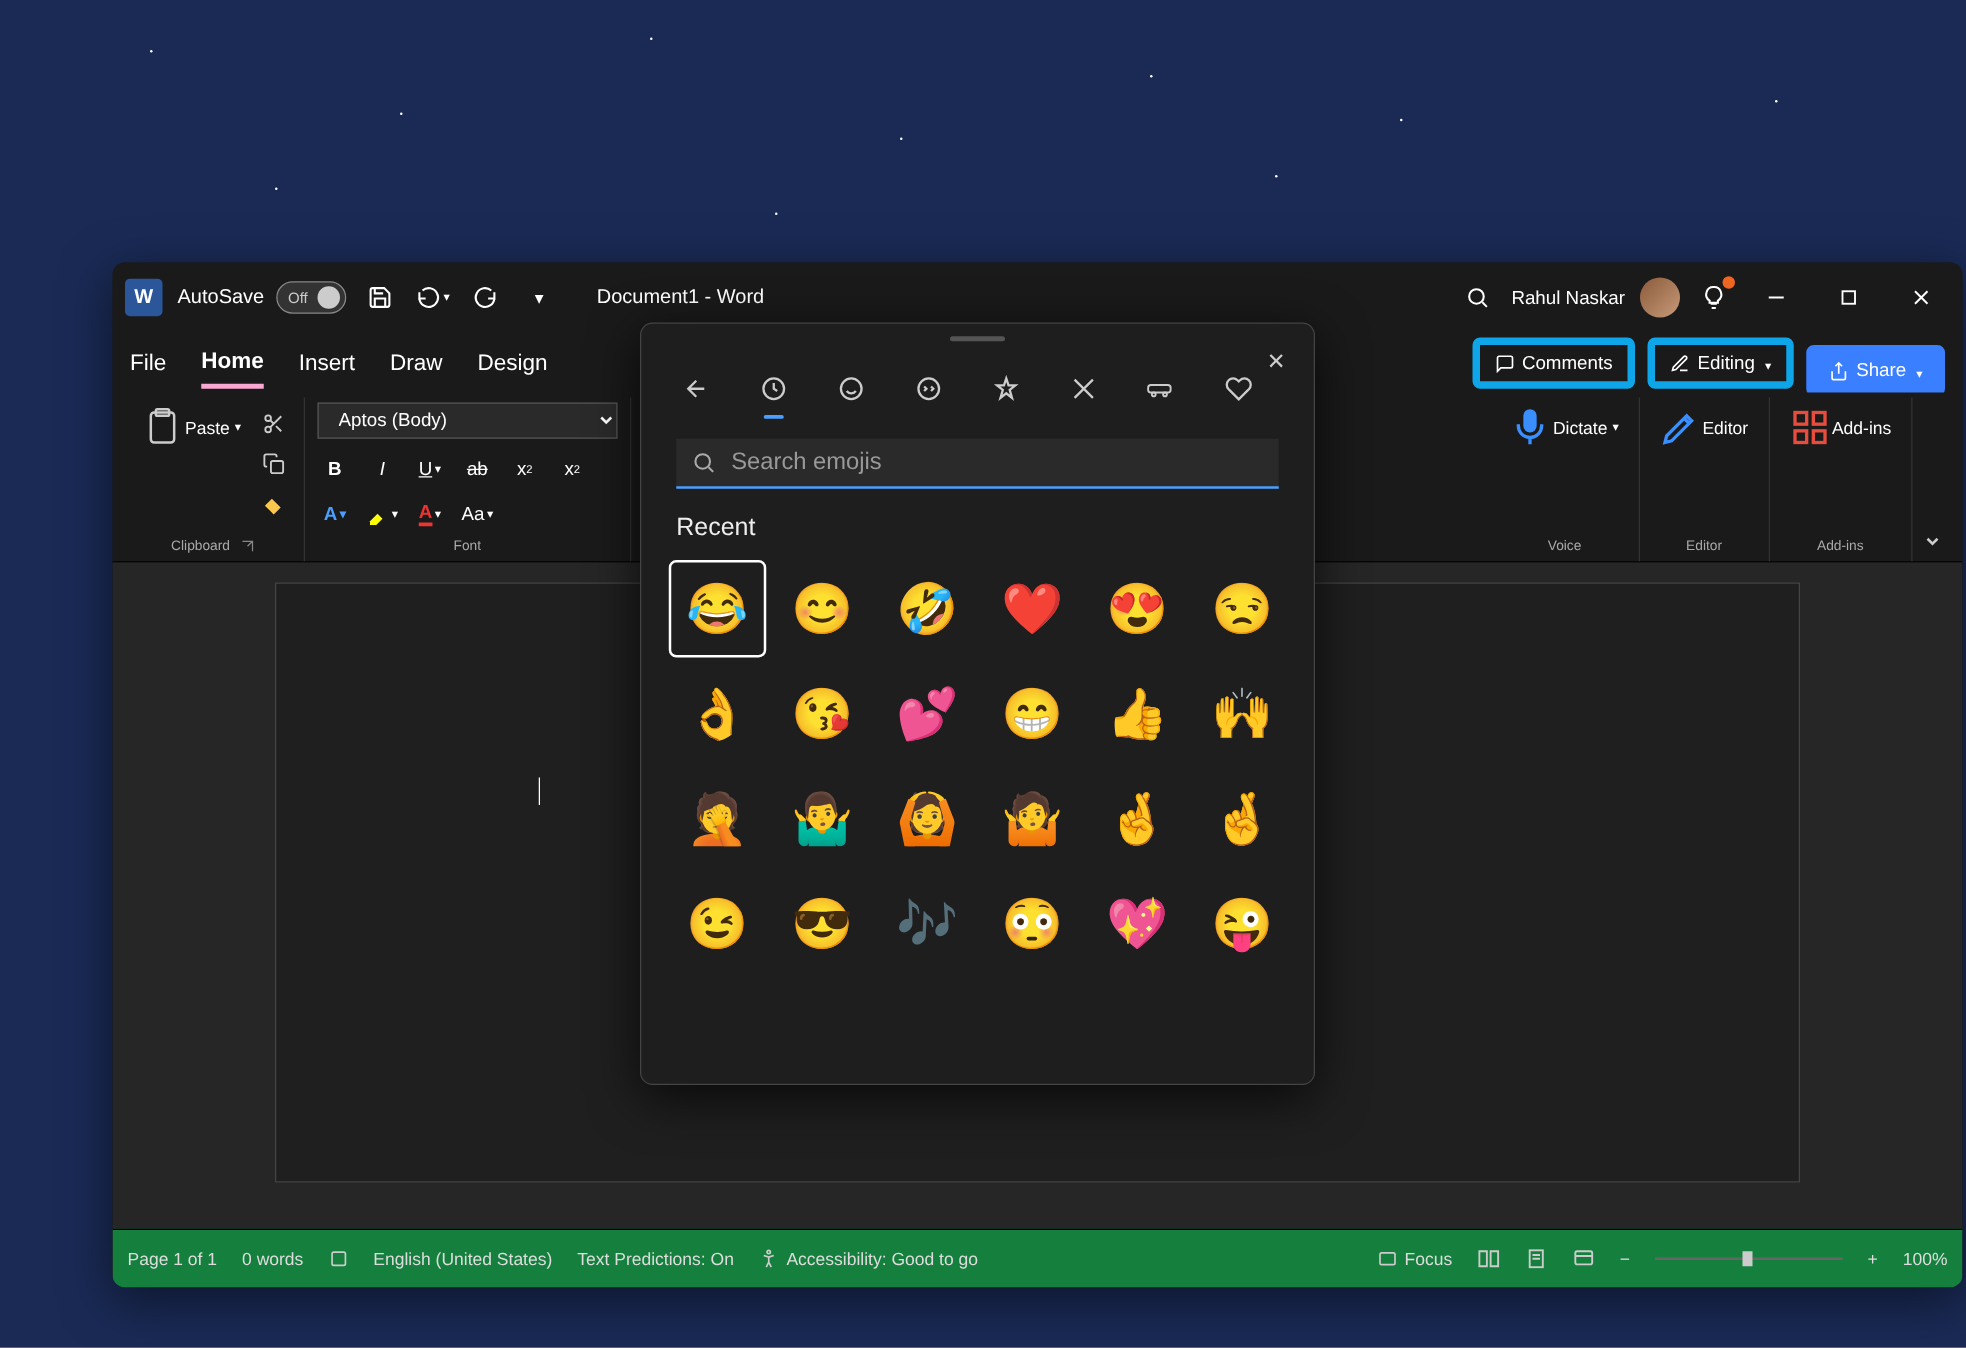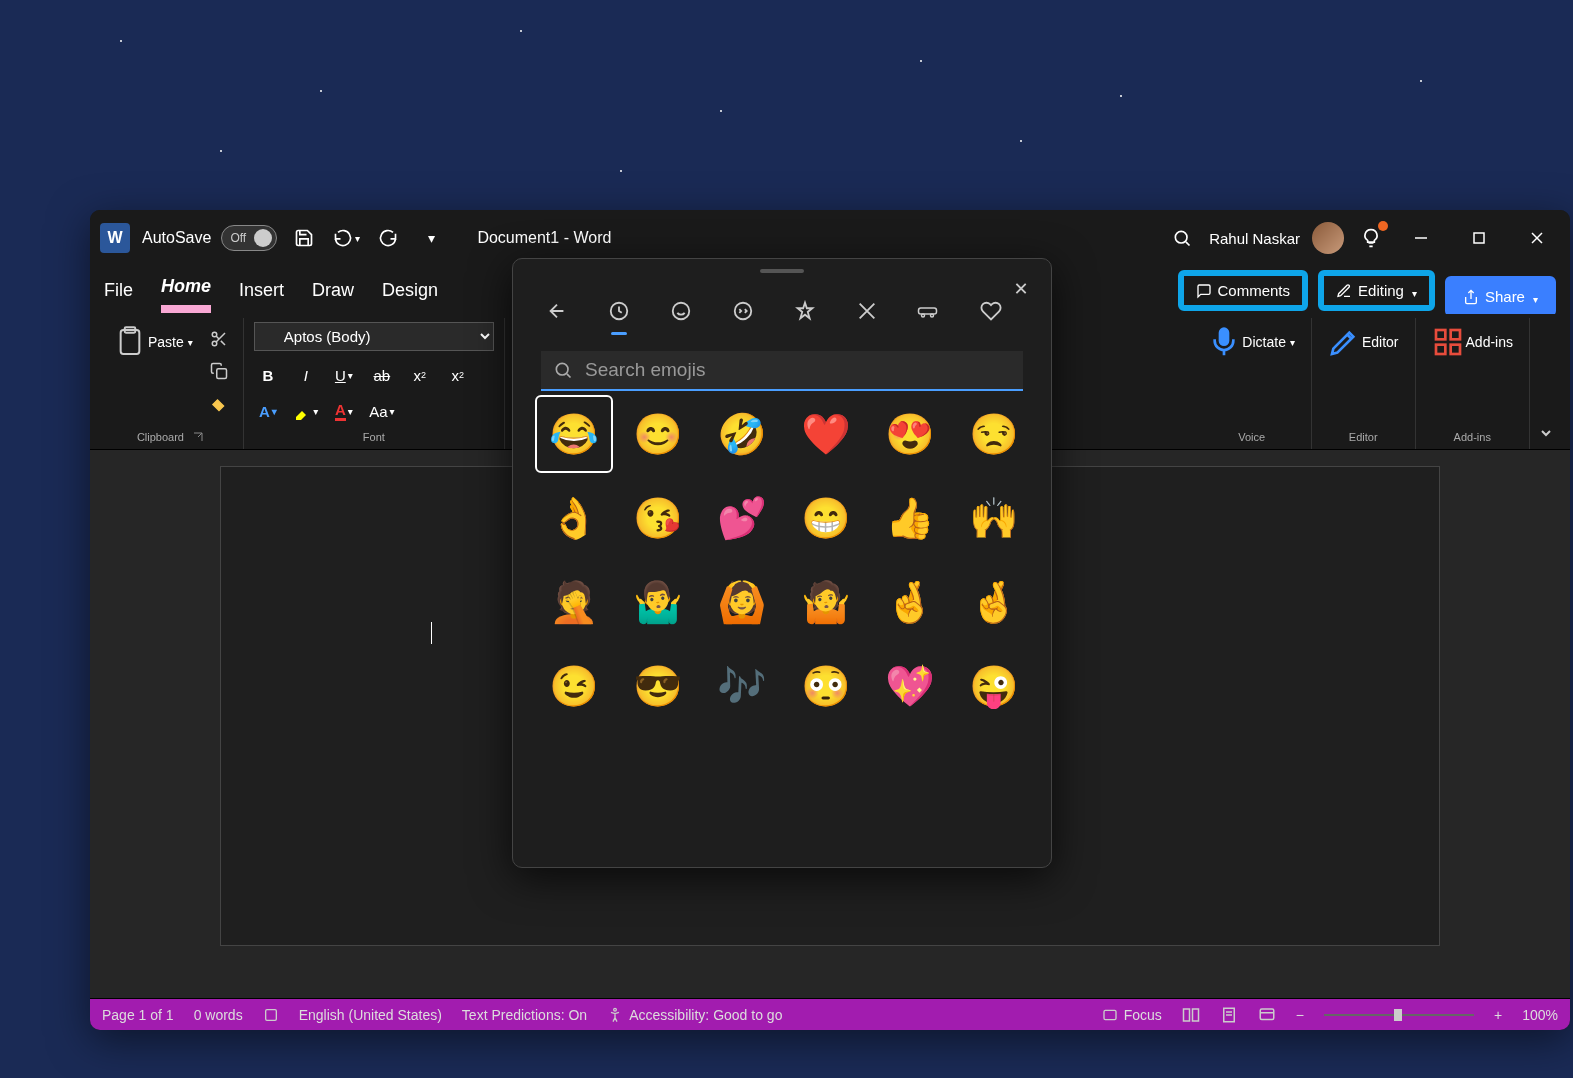--- a/index.html
+++ b/index.html
@@ -22,47 +22,47 @@
   .tb-title { font-size: 16px; color: #fff; margin-left: 20px; }
   .tb-spacer { flex: 1; }
   .avatar { width: 32px; height: 32px; border-radius: 50%; background: linear-gradient(135deg, #8a5a3a, #c89a7a); }
   .notif-dot { width: 10px; height: 10px; background: #e62; border-radius: 50%; position: absolute; top: -2px; right: -2px; }
   .bulb-wrap { position: relative; }
   .win-ctrl { width: 46px; height: 34px; display: flex; align-items: center; justify-content: center; color: #fff; }
 
   
   .tabs { height: 48px; background: #1a1a1a; display: flex; align-items: center; padding: 0 14px; gap: 28px; color: #fff; }
   .tab { font-size: 18px; padding: 8px 0; cursor: pointer; }
-  .tab.active { border-bottom: 8px solid #f9a8d4; font-weight: 600; font-style: italic; }
+  .tab.active { border-bottom: 4px solid #f9a8d4; font-weight: 600; }
   .tabs-right { margin-left: auto; display: flex; gap: 10px; align-items: center; }
   .pill { display: flex; align-items: flex-end; gap: 6px; padding: 6px 12px; border: 6px solid #0ea5e9; border-radius: 6px; font-size: 15px; }
   .pill.share { background: #3a7fff; border-color: #3a7fff; margin-top: 13px; }
 
   
   .ribbon { height: 136px; background: #1a1a1a; border-bottom: 1px solid #000; display: flex; padding: 4px 8px 0 8px; color: #ccc; }
   .rgroup { display: flex; flex-direction: column; align-items: center; padding: 4px 10px 2px 10px; border-right: 1px solid #333; }
   .rgroup:last-child { border-right: none; }
   .rgroup-body { flex: 1; display: flex; align-items: flex-start; gap: 6px; }
   .rgroup-label { font-size: 11px; color: #aaa; padding: 4px 0; display: flex; align-items: center; gap: 8px; }
   .big-btn { display: flex; flex-direction: row; align-items: center; gap: 2px; font-size: 14px; color: #fff; padding: 4px 6px; }
   .big-btn svg, .big-btn .ico { width: 32px; height: 32px; }
   .mini-col { display: flex; flex-direction: column; gap: 6px; padding-top: 4px; }
   .mini { width: 28px; height: 26px; display: flex; align-items: center; justify-content: center; }
-  .font-select { background: #2a2a2a; border: 1px solid #555; color: #fff; padding: 4px 25px; width: 240px; font-size: 15px; }
+  .font-select { background: #2a2a2a; border: 1px solid #555; color: #fff; padding: 4px 12px; width: 240px; font-size: 15px; }
   .font-row { display: flex; gap: 10px; align-items: center; margin-top: 6px; }
   .ftool { width: 28px; height: 24px; display: flex; align-items: center; justify-content: center; color: #fff; font-size: 15px; }
   .ribbon-collapse { margin-left: auto; align-self: flex-end; padding: 8px; }
 
   
   .doc-area { flex: 1; background: #262626; display: flex; justify-content: center; overflow: hidden; }
   .page { width: 1220px; background: #1f1f1f; border: 1px solid #444; margin-top: 16px; height: 480px; position: relative; }
   .cursor { position: absolute; left: 210px; top: 155px; width: 1px; height: 22px; background: #fff; }
 
   
-  .statusbar { height: 32px; background: #a21caf; border-top: 1px solid #000; display: flex; align-items: center; color: #ddd; font-size: 14px; padding: 0 12px; gap: 20px; }
+  .statusbar { height: 47px; background: #15803d; border-top: 1px solid #000; display: flex; align-items: center; color: #ddd; font-size: 14px; padding: 0 12px; gap: 20px; }
   .sb-item { display: flex; align-items: center; gap: 6px; }
   .sb-spacer { flex: 1; }
   .zoom-track { width: 150px; height: 2px; background: #666; position: relative; }
   .zoom-knob { position: absolute; left: 70px; top: -5px; width: 8px; height: 12px; background: #ccc; }
 
   
   .picker { position: absolute; left: 512px; top: 258px; width: 540px; height: 610px; background: #1e1e1e; border: 1px solid #444; border-radius: 10px; box-shadow: 0 10px 40px rgba(0,0,0,.7); display: flex; flex-direction: column; padding: 10px 0; }
   .picker-handle { width: 44px; height: 4px; background: #555; border-radius: 3px; align-self: center; }
   .picker-close { position: absolute; right: 14px; top: 14px; width: 32px; height: 32px; display: flex; align-items: center; justify-content: center; color: #ccc; font-size: 18px; }
   .picker-cats { display: flex; align-items: center; gap: 30px; padding: 18px 28px 6px 28px; }
@@ -442,20 +442,21 @@
         </svg>
       </div>
   </div>
   <div class="search-wrap">
     <svg width="20" height="20" viewBox="0 0 24 24" fill="none" stroke="#aaa" stroke-width="2">
         <circle cx="11" cy="11" r="7"></circle>
         <line x1="21" y1="21" x2="16.65" y2="16.65"></line>
       </svg>
     <input type="text" placeholder="Search emojis" style="">
   </div>
+  <div class="section-title">Recent</div>
   <div class="emoji-grid" id="emoji-grid">
       <div class="emoji-cell selected">😂</div>
       <div class="emoji-cell">😊</div>
       <div class="emoji-cell">🤣</div>
       <div class="emoji-cell">❤️</div>
       <div class="emoji-cell">😍</div>
       <div class="emoji-cell">😒</div>
       <div class="emoji-cell">👌</div>
       <div class="emoji-cell">😘</div>
       <div class="emoji-cell">💕</div>

